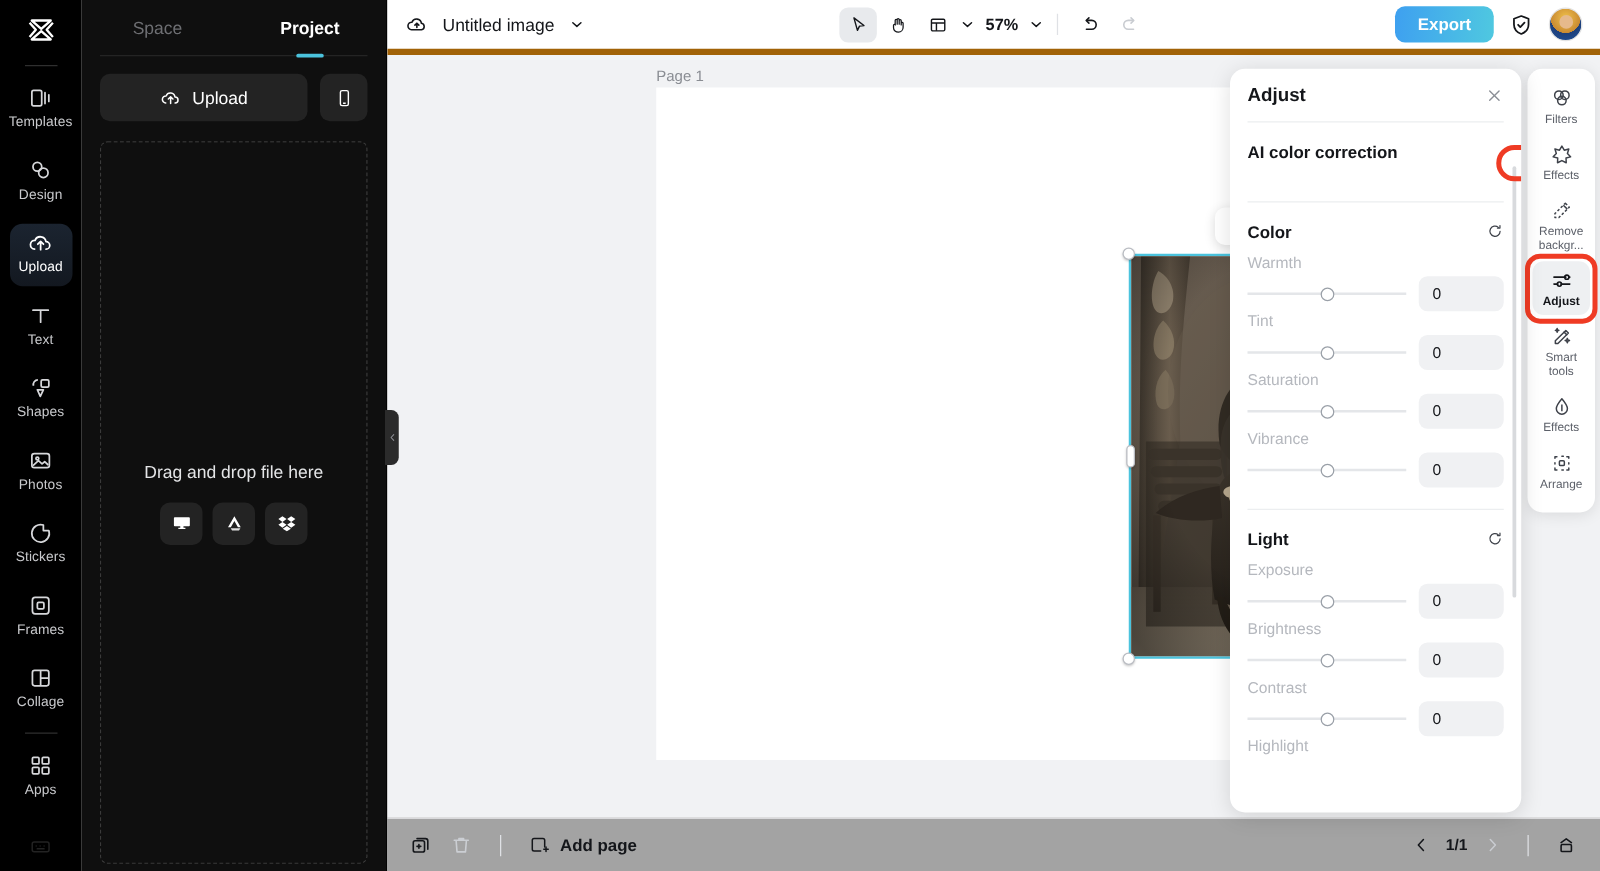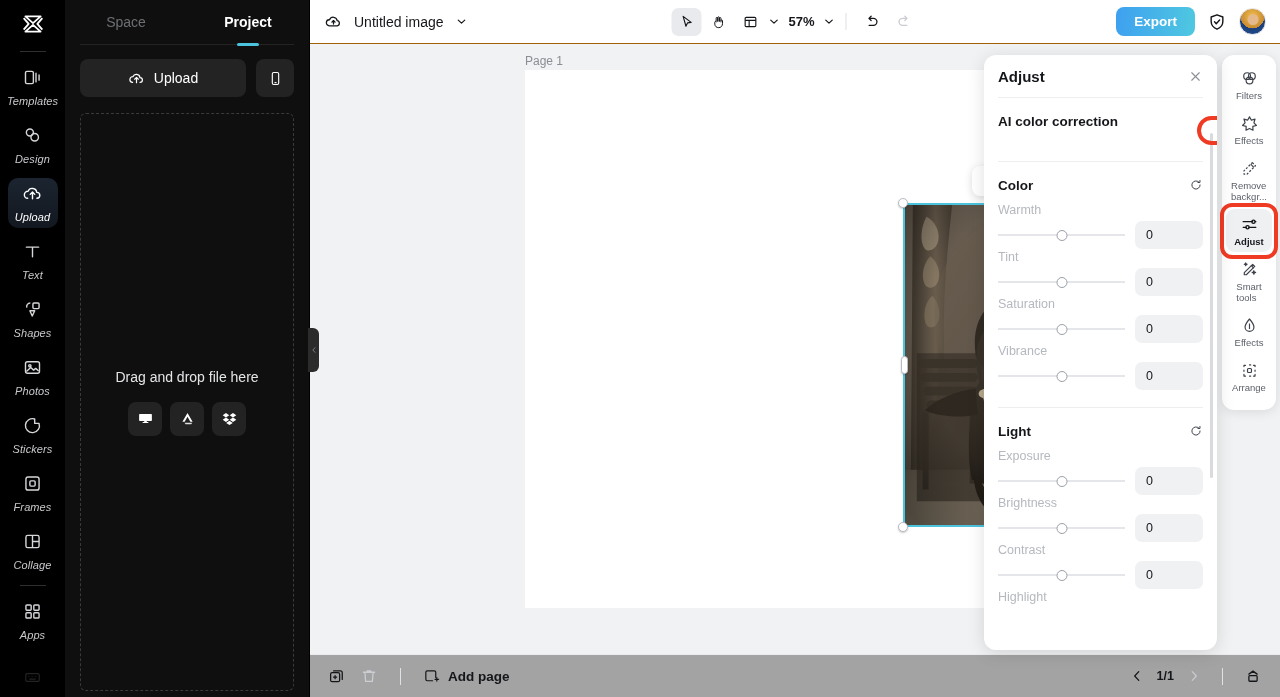--- a/index.html
+++ b/index.html
@@ -16,22 +16,22 @@
     width: 65px; height: 697px;
     background: #000000;
     display: flex; flex-direction: column; align-items: center;
     flex: 0 0 65px;
     position: relative;
   }
   .rail-logo { margin-top: 11px; margin-bottom: 5px; }
   .rail-sep { width: 26px; height: 1px; background: #2f2f2f; margin: 5px 0 6px; }
   .rail-item {
     width: 50px; min-height: 50px; border-radius: 10px;
-    display: flex; flex-direction: column; align-items: center; justify-content: space-between;
-    margin: 4px 0; cursor: pointer; gap: 3px; padding: 5px 0; font-style: italic;
+    display: flex; flex-direction: column; align-items: center; justify-content: flex-start;
+    margin: 4px 0; cursor: pointer; gap: 3px; padding: 5px 0;
   }
   .rail-item .lbl {
     font-size: 11px; color: #c8c9cc; line-height: 12px; text-align: center;
     letter-spacing: .1px;
   }
   .rail-item.active { background: linear-gradient(180deg,#1b2430,#131820); }
   .rail-item.active .lbl { color: #ffffff; }
   .rail-item svg { display: block; }
   .rail-bottom { position: absolute; bottom: 10px; left: 0; width: 65px; display: flex; justify-content: center; }
 
@@ -77,21 +77,21 @@
   .collapse-handle {
     position: absolute; right: -10px; top: 328px; width: 11px; height: 44px;
     background: #2b2b2b; border-radius: 0 6px 6px 0;
     display: flex; align-items: center; justify-content: center; cursor: pointer; z-index: 6;
   }
 
   
   .main { flex: 1; height: 697px; position: relative; background: #fff; display: flex; flex-direction: column; }
 
   .topbar {
-    height: 44px; background: #ffffff; border-bottom: 1px solid #a16207;
+    height: 44px; background: #ffffff; border-bottom: 5px solid #a16207;
     display: flex; align-items: center; padding: 0 14px; gap: 26px; position: relative; z-index: 5;
   }
   .doc-title { display: flex; align-items: center; gap: 11px; }
   .doc-title .t { font-size: 14px; color: #14161a; font-weight: 500; }
   .top-center { position: absolute; left: 50%; transform: translateX(-50%); display: flex; align-items: center; gap: 2px; }
   .tool-btn {
     width: 30px; height: 28px; border-radius: 7px; display: flex; align-items: center; justify-content: center;
     cursor: pointer;
   }
   .tool-btn.sel { background: #e8eaed; }
@@ -210,21 +210,21 @@
   
   .right-rail {
     position: absolute; right: 4px; top: 55px; width: 54px; height: 355px;
     background: #ffffff; border-radius: 12px; box-shadow: 0 2px 12px rgba(0,0,0,.1);
     z-index: 11; display: flex; flex-direction: column; align-items: center; padding-top: 8px;
   }
   .rr-item {
     width: 46px; border-radius: 9px; display: flex; flex-direction: column; align-items: center;
     justify-content: center; padding: 6px 0 5px; margin-bottom: 2px; cursor: pointer; gap: 2px; position: relative;
   }
-  .rr-item .lbl { font-size: 9.5px; color: #5c6069; text-align: left; line-height: 11px; }
+  .rr-item .lbl { font-size: 9.5px; color: #5c6069; text-align: center; line-height: 11px; }
   .rr-item.active { background: #eef0f2; }
   .rr-hl {
     position: absolute; left: -6px; top: -6px; width: 58px; height: 56px;
     border: 4px solid #ef3b24; border-radius: 12px; pointer-events: none;
   }
   svg { pointer-events: none; }
 </style>
 </head>
 <body>
 

